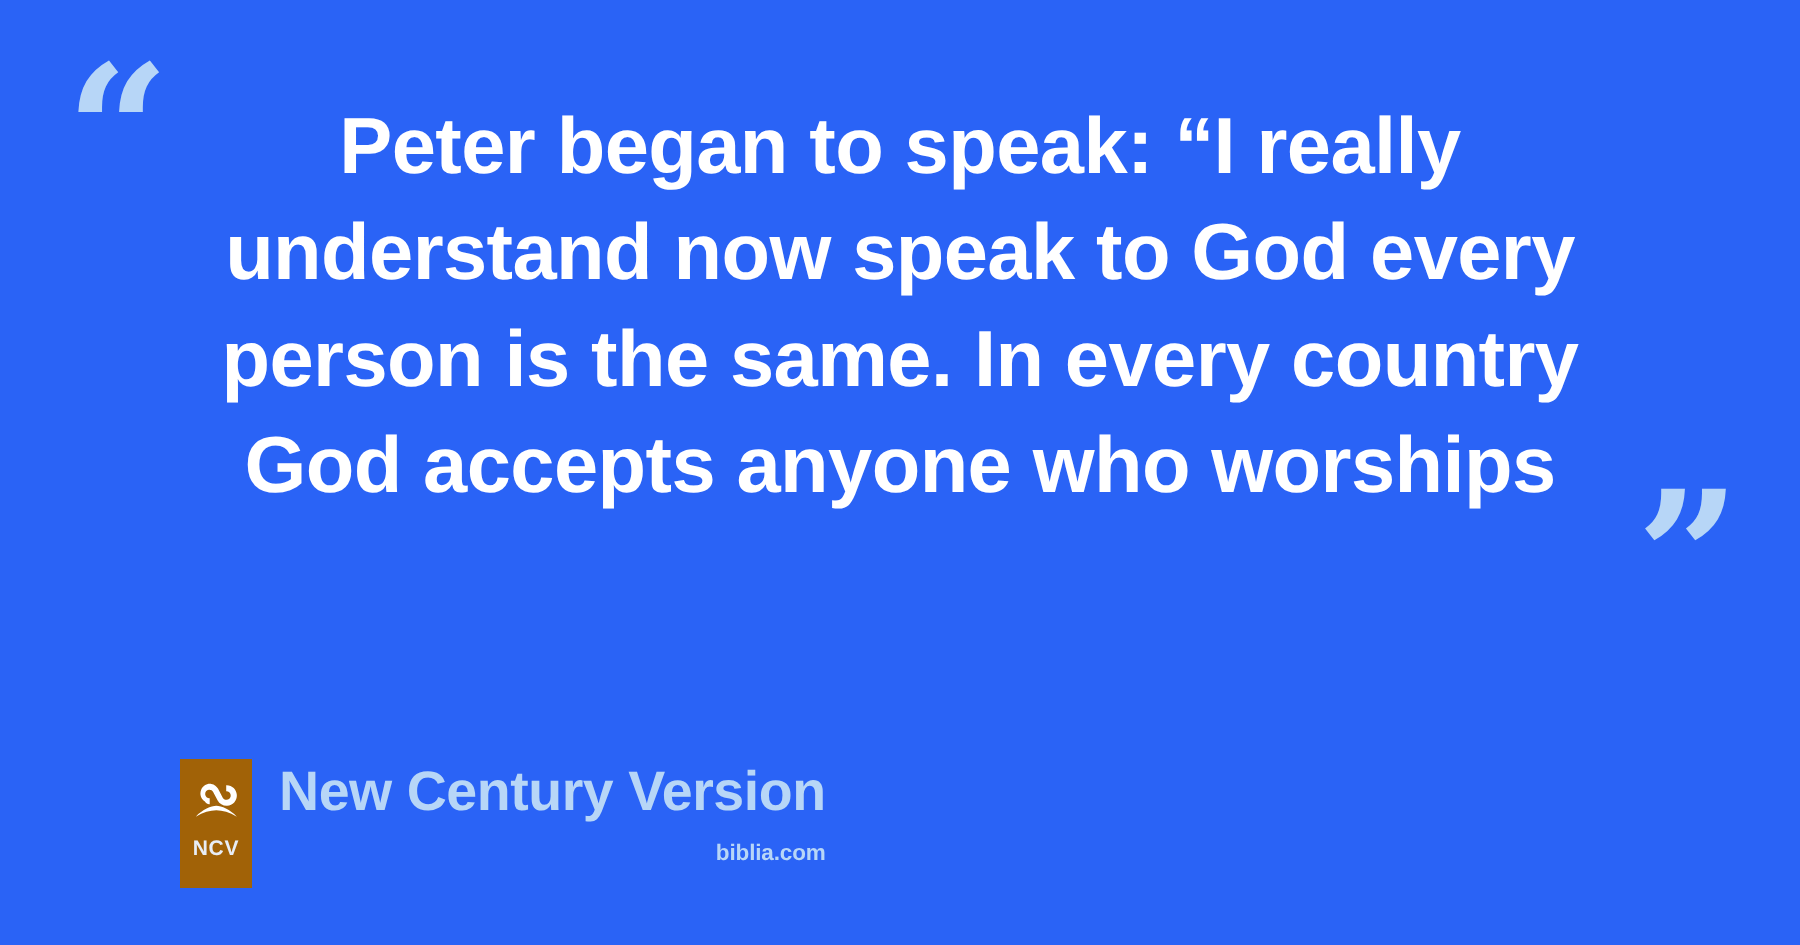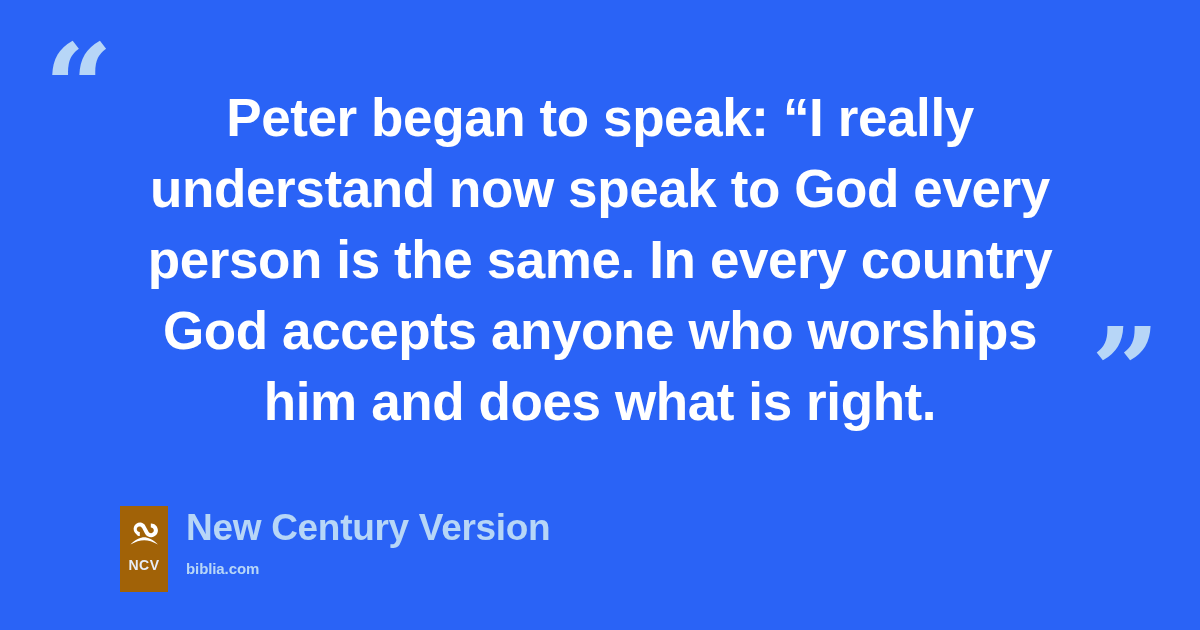--- a/index.html
+++ b/index.html
@@ -50,21 +50,20 @@
     left: 100px;
     right: 100px;
     top: 62px;
     text-align: center;
     color: #ffffff;
     font-family: "Liberation Sans", sans-serif;
     font-weight: 700;
     font-size: 53px;
     line-height: 71px;
     letter-spacing: -0.4px;
-    margin-top: 20px;
   }
   .verse-line {
     display: block;
     white-space: nowrap;
   }
 
   
   .attribution {
     position: absolute;
     left: 120px;
@@ -96,20 +95,21 @@
     font-size: 14px;
     letter-spacing: 0.5px;
     margin-top: 11px;
   }
 
   .attr-text {
     margin-left: 18px;
     display: flex;
     flex-direction: column;
     justify-content: flex-start;
+    text-align: right;
   }
   .attr-title {
     color: #b7d6f7;
     font-family: "Liberation Sans", sans-serif;
     font-weight: 700;
     font-size: 37px;
     line-height: 44px;
     letter-spacing: -0.3px;
   }
   .attr-url {
@@ -129,21 +129,20 @@
 
   <div class="quote-mark quote-open">“</div>
 
   <div class="quote-mark quote-close">”</div>
 
   <div class="verse">
     <span class="verse-line">Peter began to speak: “I really</span>
     <span class="verse-line">understand now speak to God every</span>
     <span class="verse-line">person is the same. In every country</span>
     <span class="verse-line">God accepts anyone who worships</span>
-    <span class="verse-line">him and does what is right.</span>
   </div>
 
   <div class="attribution">
 
     <div class="logo-badge">
       <span>
         <svg width="30" height="32" viewBox="0 0 30 32" aria-hidden="true">
 
           <path d="M7.6 20.4 C5.0 18.6 4.0 15.6 5.0 12.8 C6.0 9.9 8.9 8.2 11.9 8.6
                    C13.9 8.9 15.5 10.2 16.4 11.9 L19.4 17.6 C20.0 18.7 21.1 19.4 22.3 19.2

